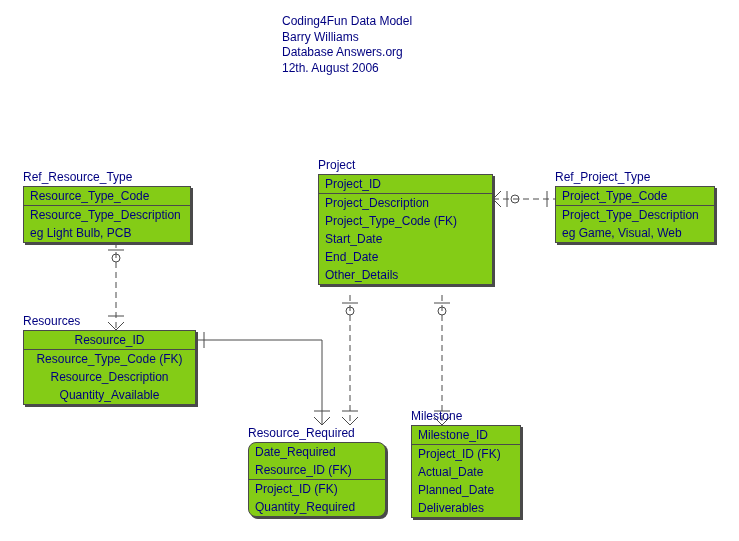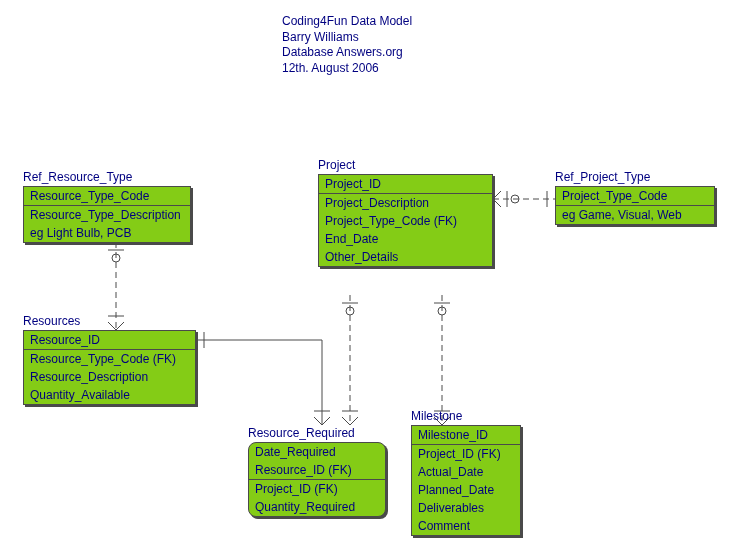--- a/index.html
+++ b/index.html
@@ -94,48 +94,50 @@
 <div class="entity" style="left:23px; top:186px; width:168px;">
   <div class="entity-label">Ref_Resource_Type</div>
   <div class="entity-box">
     <div class="attr">Resource_Type_Code</div>
     <div class="divider"></div>
     <div class="attr">Resource_Type_Description</div>
     <div class="attr">eg Light Bulb, PCB</div>
   </div>
 </div>
 
-<div class="entity" style="left:23px; top:330px; width:173px;">
+<div class="entity" style="left:23px; top:330px; width:173px;text-align:center;">
   <div class="entity-label">Resources</div>
   <div class="entity-box">
     <div class="attr">Resource_ID</div>
     <div class="divider"></div>
     <div class="attr">Resource_Type_Code (FK)</div>
     <div class="attr">Resource_Description</div>
     <div class="attr">Quantity_Available</div>
   </div>
 </div>
 
 <div class="entity" style="left:318px; top:174px; width:175px;">
   <div class="entity-label">Project</div>
   <div class="entity-box">
     <div class="attr">Project_ID</div>
     <div class="divider"></div>
     <div class="attr">Project_Description</div>
     <div class="attr">Project_Type_Code (FK)</div>
+    <div class="attr">Start_Date</div>
     <div class="attr">End_Date</div>
     <div class="attr">Other_Details</div>
   </div>
 </div>
 
 <div class="entity" style="left:555px; top:186px; width:160px;">
   <div class="entity-label">Ref_Project_Type</div>
   <div class="entity-box">
     <div class="attr">Project_Type_Code</div>
     <div class="divider"></div>
+    <div class="attr">Project_Type_Description</div>
     <div class="attr">eg Game, Visual, Web</div>
   </div>
 </div>
 
 <div class="entity" style="left:248px; top:442px; width:138px;">
   <div class="entity-label">Resource_Required</div>
   <div class="entity-box rounded">
     <div class="attr">Date_Required</div>
     <div class="attr">Resource_ID (FK)</div>
     <div class="divider"></div>
@@ -146,15 +148,14 @@
 
 <div class="entity" style="left:411px; top:425px; width:110px;">
   <div class="entity-label">Milestone</div>
   <div class="entity-box">
     <div class="attr">Milestone_ID</div>
     <div class="divider"></div>
     <div class="attr">Project_ID (FK)</div>
     <div class="attr">Actual_Date</div>
     <div class="attr">Planned_Date</div>
     <div class="attr">Deliverables</div>
-    <div class="attr">Comment</div>
   </div>
 </div>
 
 </body></html>

